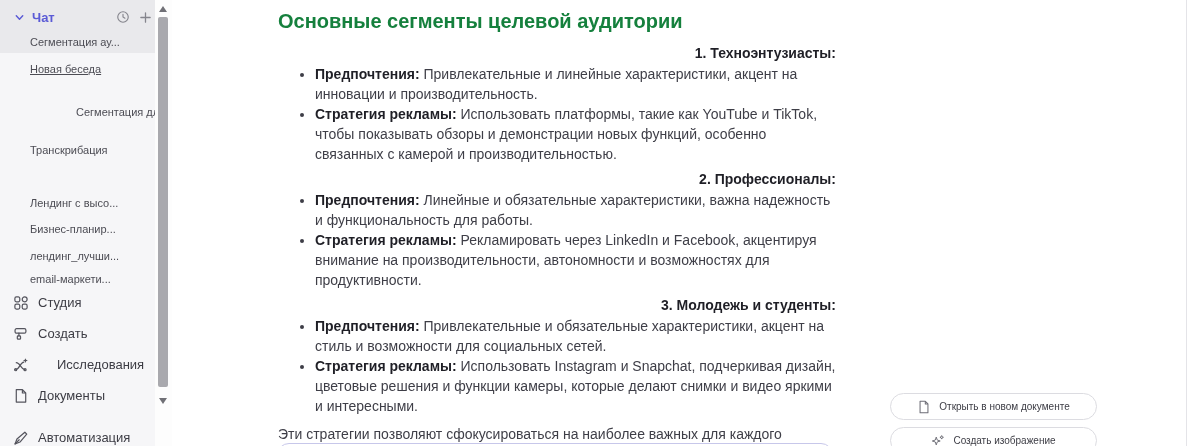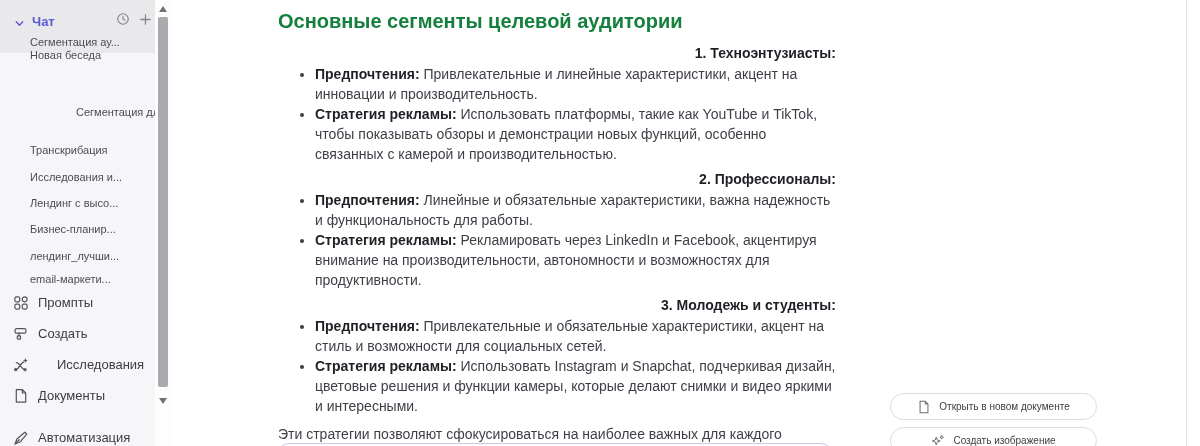--- a/index.html
+++ b/index.html
@@ -6,21 +6,21 @@
   html,body { width:1200px; height:446px; overflow:hidden; background:#ffffff;
               font-family:"Liberation Sans", sans-serif; }
   .app { position:relative; width:1200px; height:446px; }
 
   
   .sidebar { position:absolute; left:0; top:0; width:155px; height:446px;
              background:#f6f6f8; }
   .top-block { position:absolute; left:0; top:0; width:155px; height:53px;
                background:#e9e9ec; }
   .chat-header { position:absolute; left:0; top:5px; width:155px; height:24px;
-                 display:flex; align-items:flex-end; padding:0 0 0 14px; }
+                 display:flex; align-items:center; padding:0 0 0 14px; }
   .chat-header .chev { display:flex; align-items:center; margin-right:7px; cursor:pointer; }
   .chat-label { color:#5b5bd6; font-size:13px; font-weight:600; flex:0 0 auto; cursor:pointer; }
   .chat-header .spacer { flex:1; }
   .hdr-ic { display:flex; align-items:center; justify-content:center; width:20px; height:20px;
             cursor:pointer; margin-left:2px; }
 
   .conv { position:absolute; left:0; width:155px; height:22px; padding-left:30px;
           font-size:11px; color:#4c4c54; line-height:22px; white-space:nowrap;
           overflow:hidden; cursor:pointer; }
 
@@ -90,41 +90,40 @@
           </svg>
       </span>
       <span class="hdr-ic">
         <svg width="13" height="13" viewBox="0 0 14 14">
             <path d="M7 2 V12 M2 7 H12" stroke="#85858d" stroke-width="1.4" stroke-linecap="round"></path>
           </svg>
       </span>
     </div>
 
     <div class="conv" style="top:31px;">Сегментация ау...</div>
-    <div class="conv" style="top:44px;">Новая беседа</div>
+    <div class="conv" style="top:58px;text-decoration:underline;">Новая беседа</div>
     <div class="conv" style="top:101px;margin-left:46px;">Сегментация дл...</div>
     <div class="conv" style="top:139px;">Транскрибация</div>
-    <div class="conv" style="top:166px;">Исследования и...</div>
     <div class="conv" style="top:192px;">Лендинг с высо...</div>
     <div class="conv" style="top:218px;">Бизнес-планир...</div>
     <div class="conv" style="top:245px;">лендинг_лучши...</div>
     <div class="conv" style="top:268px;">email-маркети...</div>
 
     <div class="nav-row" style="top:292px;">
       <span class="nav-ic">
         <svg width="16" height="16" viewBox="0 0 17 17">
             <g stroke="#55555e" stroke-width="1.3" fill="none">
               <rect x="2" y="2" width="5.2" height="5.2" rx="1.6"></rect>
               <rect x="9.8" y="2" width="5.2" height="5.2" rx="2.6"></rect>
               <rect x="2" y="9.8" width="5.2" height="5.2" rx="1.6"></rect>
               <rect x="9.8" y="9.8" width="5.2" height="5.2" rx="1.6"></rect>
             </g>
           </svg>
       </span>
-      <span class="lbl">Промпты</span>
+      <span class="lbl">Студия</span>
     </div>
 
     <div class="nav-row" style="top:323px;">
       <span class="nav-ic">
         <svg width="16" height="16" viewBox="0 0 17 17">
             <g stroke="#55555e" stroke-width="1.3" fill="none" stroke-linecap="round">
               <rect x="2.2" y="2.8" width="11.5" height="4.8" rx="1.6"></rect>
               <path d="M6.3 7.6 V10.6"></path>
               <rect x="4.6" y="10.6" width="3.4" height="3.4" rx="0.8"></rect>
             </g>

